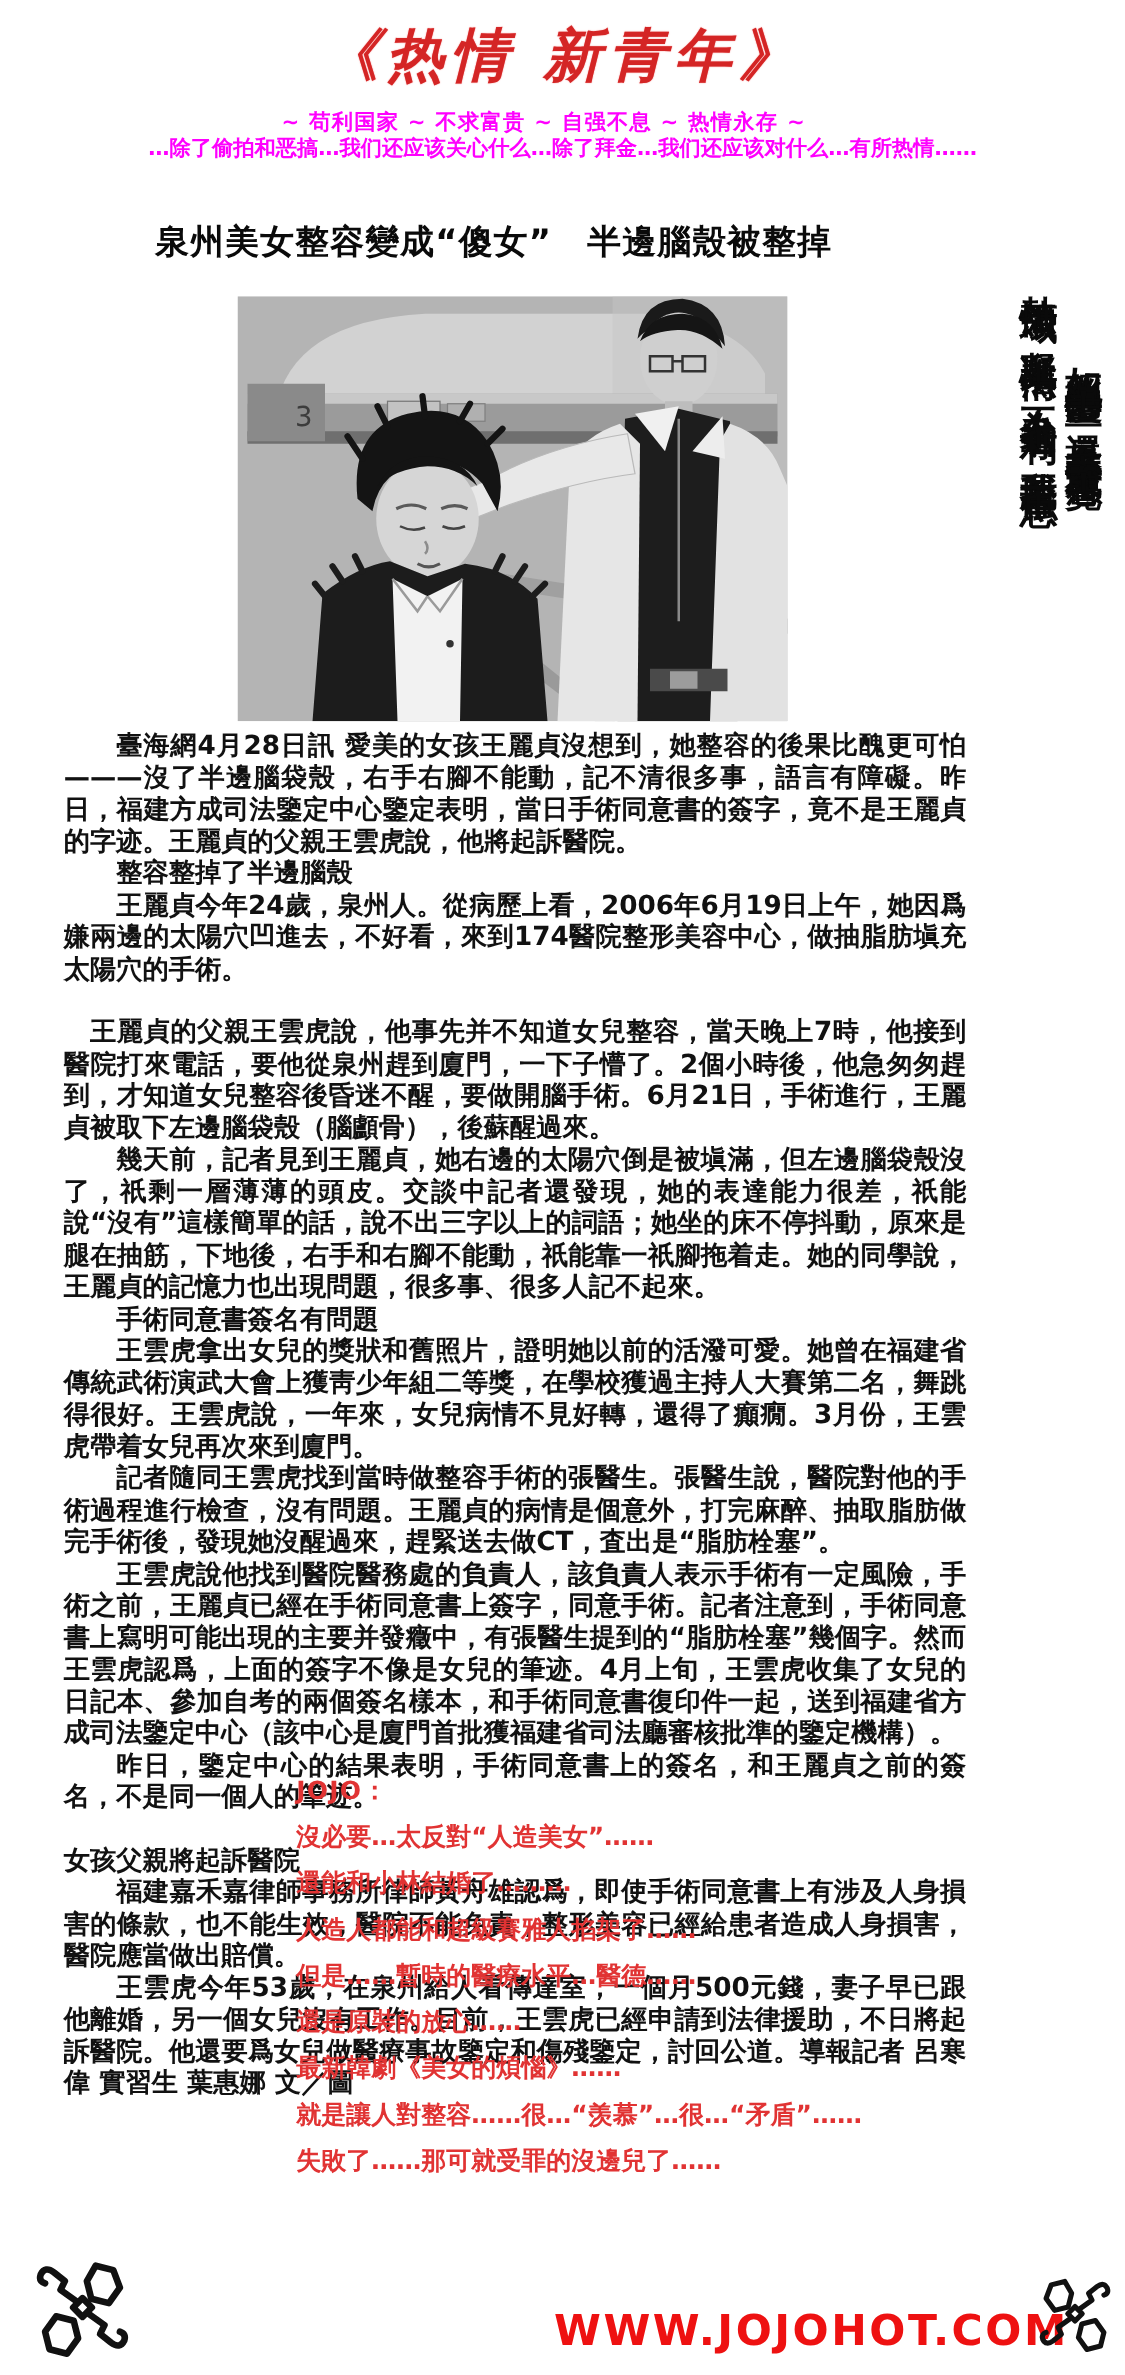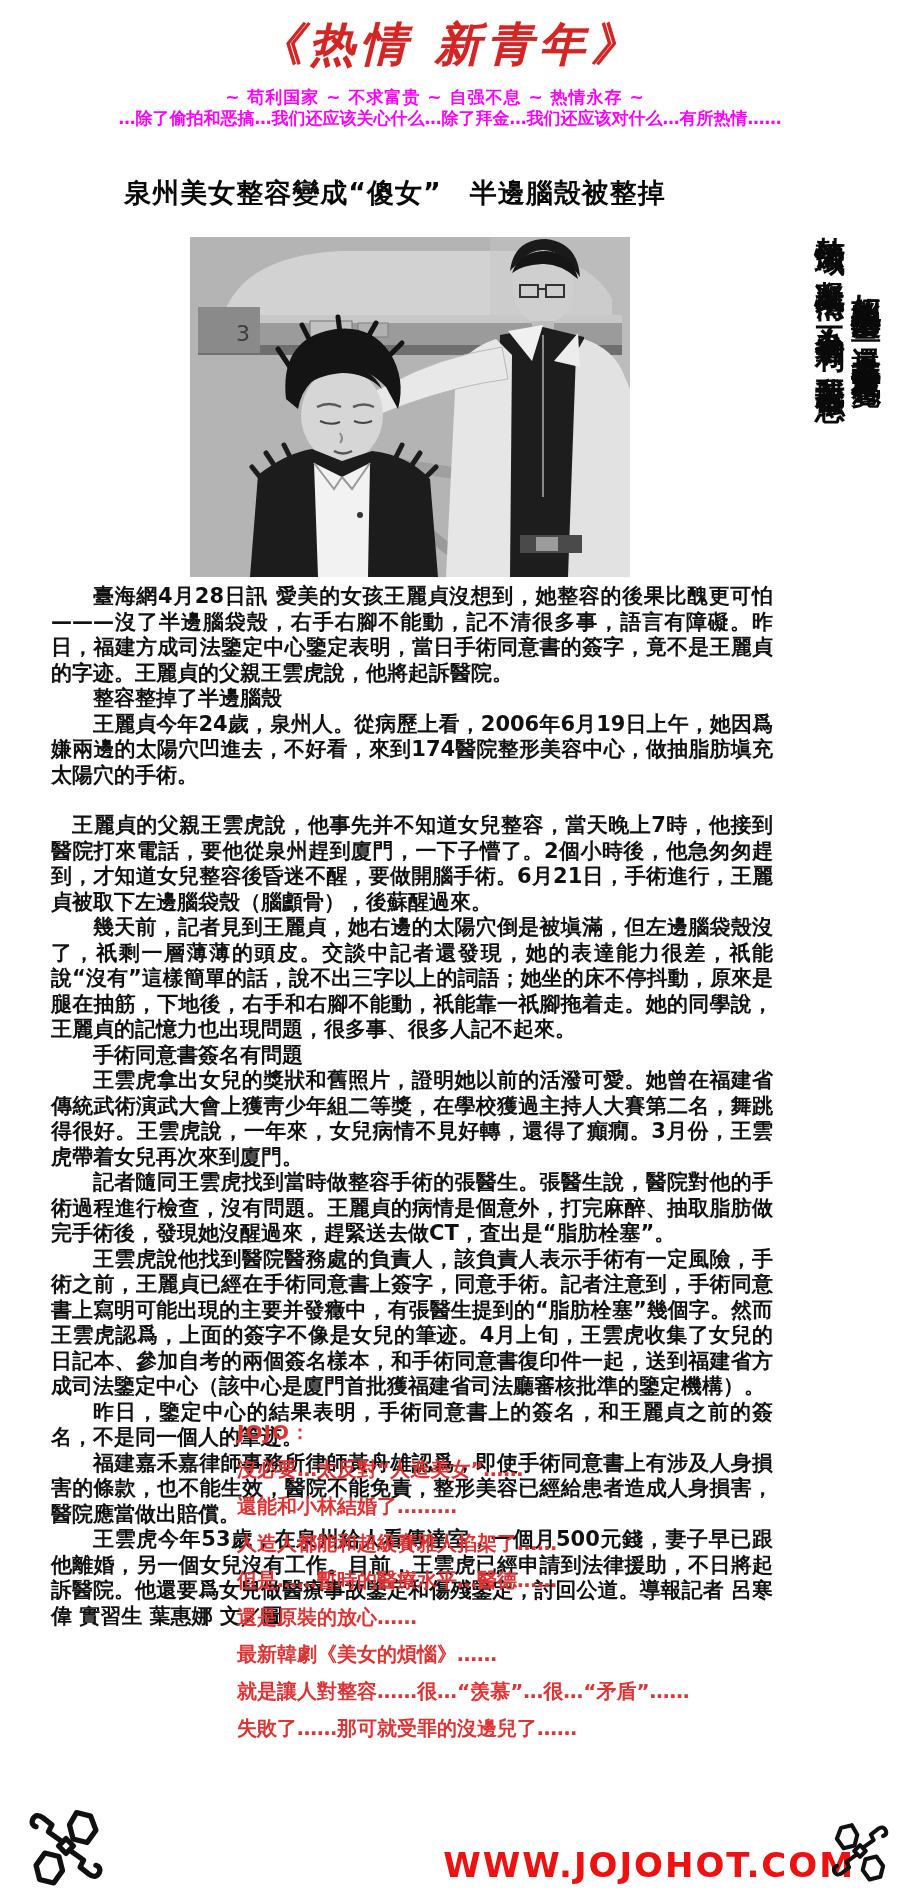--- a/index.html
+++ b/index.html
@@ -143,20 +143,21 @@
       <p class="indent-2">臺海網4月28日訊 愛美的女孩王麗貞沒想到，她整容的後果比醜更可怕———沒了半邊腦袋殼，右手右腳不能動，記不清很多事，語言有障礙。昨日，福建方成司法鑒定中心鑒定表明，當日手術同意書的簽字，竟不是王麗貞的字迹。王麗貞的父親王雲虎說，他將起訴醫院。</p>
       <p class="indent-2">整容整掉了半邊腦殼</p>
       <p class="indent-2">王麗貞今年24歲，泉州人。從病歷上看，2006年6月19日上午，她因爲嫌兩邊的太陽穴凹進去，不好看，來到174醫院整形美容中心，做抽脂肪塡充太陽穴的手術。</p>
       <p class="indent-1 gap-top">王麗貞的父親王雲虎說，他事先并不知道女兒整容，當天晚上7時，他接到醫院打來電話，要他從泉州趕到廈門，一下子懵了。2個小時後，他急匆匆趕到，才知道女兒整容後昏迷不醒，要做開腦手術。6月21日，手術進行，王麗貞被取下左邊腦袋殼（腦顱骨），後蘇醒過來。</p>
       <p class="indent-2">幾天前，記者見到王麗貞，她右邊的太陽穴倒是被塡滿，但左邊腦袋殼沒了，祇剩一層薄薄的頭皮。交談中記者還發現，她的表達能力很差，祇能說“沒有”這樣簡單的話，說不出三字以上的詞語；她坐的床不停抖動，原來是腿在抽筋，下地後，右手和右腳不能動，祇能靠一祇腳拖着走。她的同學說，王麗貞的記憶力也出現問題，很多事、很多人記不起來。</p>
       <p class="indent-2">手術同意書簽名有問題</p>
       <p class="indent-2">王雲虎拿出女兒的獎狀和舊照片，證明她以前的活潑可愛。她曾在福建省傳統武術演武大會上獲靑少年組二等獎，在學校獲過主持人大賽第二名，舞跳得很好。王雲虎說，一年來，女兒病情不見好轉，還得了癲癇。3月份，王雲虎帶着女兒再次來到廈門。</p>
       <p class="indent-2">記者隨同王雲虎找到當時做整容手術的張醫生。張醫生說，醫院對他的手術過程進行檢查，沒有問題。王麗貞的病情是個意外，打完麻醉、抽取脂肪做完手術後，發現她沒醒過來，趕緊送去做CT，査出是“脂肪栓塞”。</p>
       <p class="indent-2">王雲虎說他找到醫院醫務處的負責人，該負責人表示手術有一定風險，手術之前，王麗貞已經在手術同意書上簽字，同意手術。記者注意到，手術同意書上寫明可能出現的主要并發癥中，有張醫生提到的“脂肪栓塞”幾個字。然而王雲虎認爲，上面的簽字不像是女兒的筆迹。4月上旬，王雲虎收集了女兒的日記本、參加自考的兩個簽名樣本，和手術同意書復印件一起，送到福建省方成司法鑒定中心（該中心是廈門首批獲福建省司法廳審核批準的鑒定機構）。</p>
       <p class="indent-2">昨日，鑒定中心的結果表明，手術同意書上的簽名，和王麗貞之前的簽名，不是同一個人的筆迹。</p>
+      <p class="subhead-left gap-top">女孩父親將起訴醫院</p>
       <p class="indent-2">福建嘉禾嘉律師事務所律師黃舟雄認爲，即使手術同意書上有涉及人身損害的條款，也不能生效，醫院不能免責，整形美容已經給患者造成人身損害，醫院應當做出賠償。</p>
       <p class="indent-2">王雲虎今年53歲，在泉州給人看傳達室，一個月500元錢，妻子早已跟他離婚，另一個女兒沒有工作。目前，王雲虎已經申請到法律援助，不日將起訴醫院。他還要爲女兒做醫療事故鑒定和傷殘鑒定，討回公道。導報記者 呂寒偉 實習生 葉惠娜 文／圖</p>
     </div>
 
   <div class="comments">
     <p class="comments-label">JOJO：</p>
     <div>
         <p>沒必要…太反對“人造美女”……</p>
         <p>還能和小林結婚了………</p>
         <p>人造人都能和超級賽雅人掐架了……</p>

